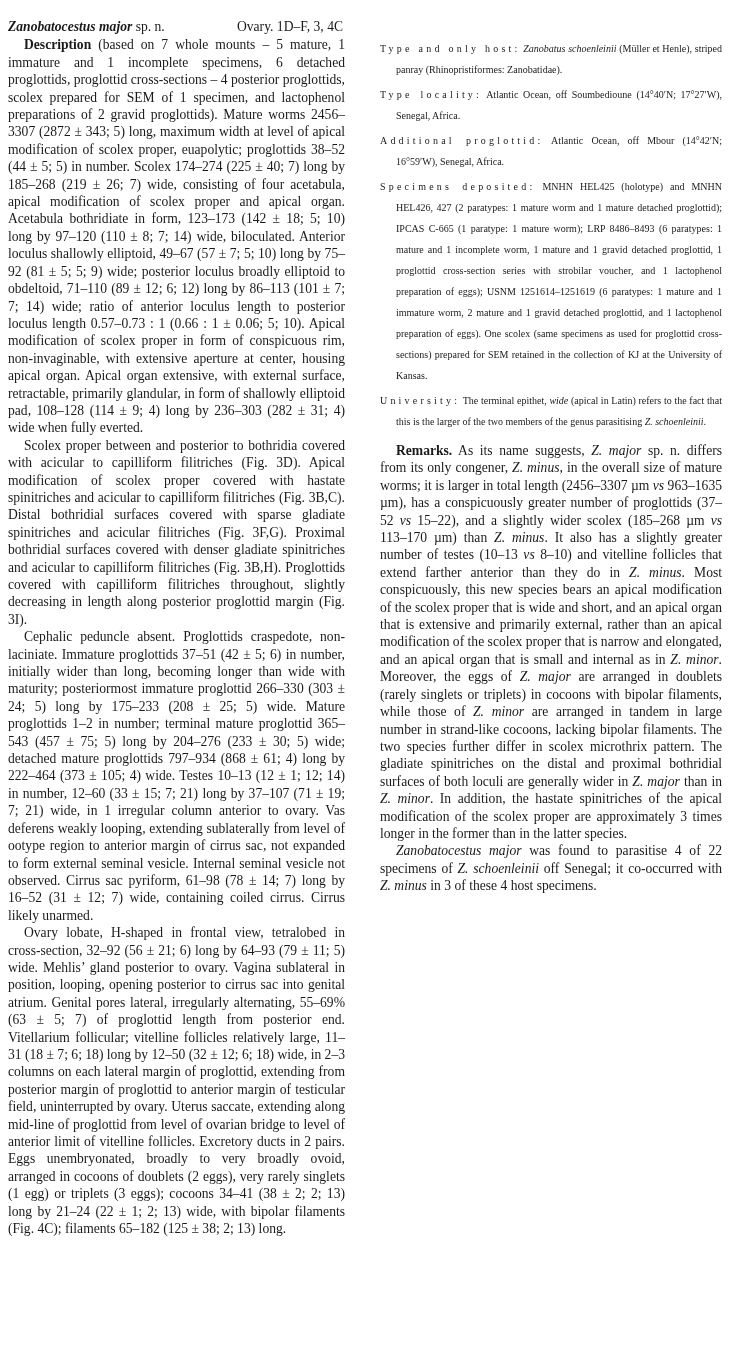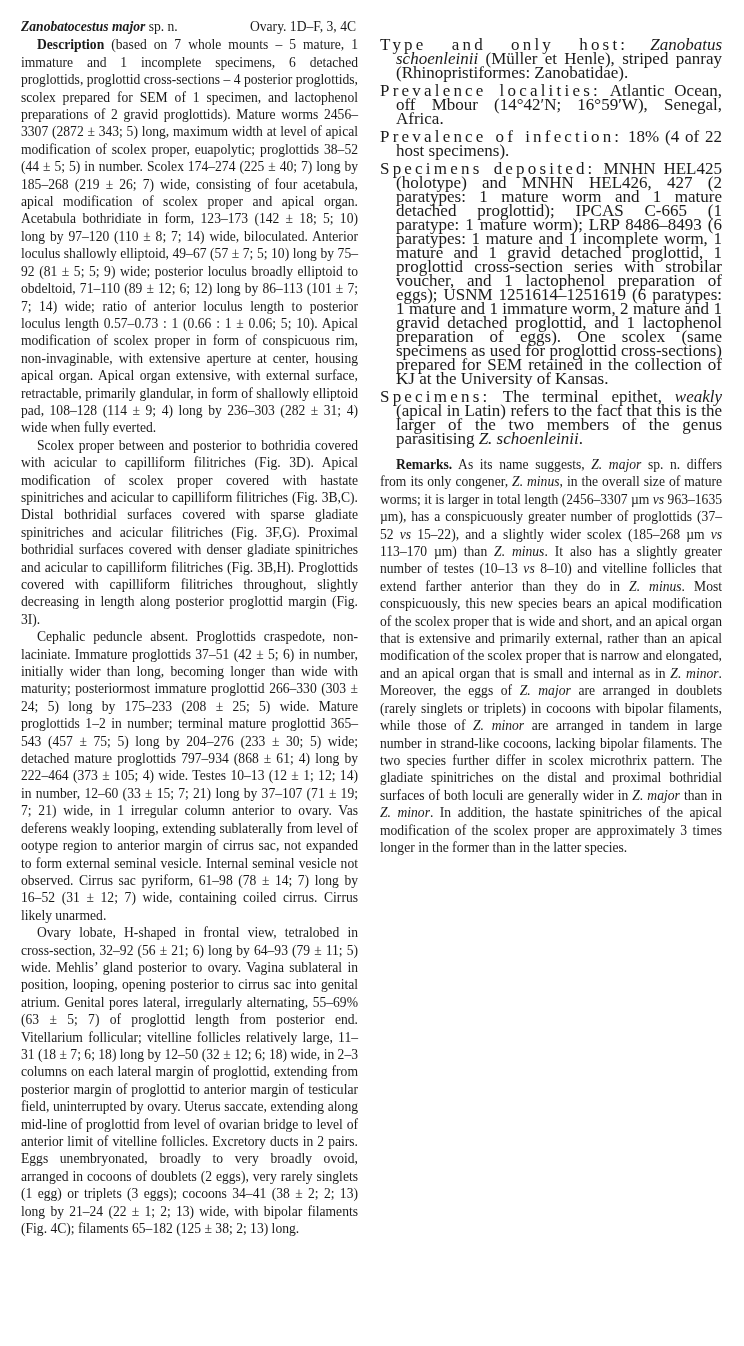--- a/index.html
+++ b/index.html
@@ -2,49 +2,50 @@
 <html><head>
 <meta charset="utf-8">
 <style>
   html, body { margin: 0; padding: 0; background: #ffffff; }
   body {
     width: 744px; height: 1346px; position: relative; overflow: hidden;
     font-family: "Liberation Serif", "DejaVu Serif", serif;
     color: #1a1a1a; font-size: 13.6px; line-height: 17.4px;
   }
   .col { position: absolute; top: 18px; }
-  .col-left { left: 21px; width: 337px; }
+  .col-left { left: 8px; width: 337px; }
   .col-right { left: 380px; width: 342px; top: 38px; }
   p { margin: 0; text-align: justify; hyphens: manual; }
   .title-row { display: flex; justify-content: space-between; margin-bottom: 1px; }
   .title-row .name { font-style: italic; font-weight: bold; }
   .title-row .figs { padding-right: 2px; }
   .indent { text-indent: 16px; }
   .b { font-weight: bold; }
   .i { font-style: italic; }
-  .entry { font-size: 17px; line-height: 14px; padding-left: 16px; text-indent: -16px; margin-bottom: 4px; text-align: justify; }
+  .entry { font-size: 10px; line-height: 21px; padding-left: 16px; text-indent: -16px; margin-bottom: 4px; text-align: justify; }
   .entry .lab { letter-spacing: 3.2px; }
   .remarks { margin-top: 10px; }
 </style>
 </head>
 <body>
 
 <div class="col col-left">
   <div class="title-row">
     <span><span class="name">Zanobatocestus major</span><span> sp. n.</span></span>
     <span class="figs">Ovary. 1D–F, 3, 4C</span>
   </div>
   <p class="indent"><span class="b">Description</span><span> (based on 7 whole mounts – 5 mature, 1 immature and 1 incomplete specimens, 6 detached proglottids, proglottid cross-sections – 4 posterior proglottids, scolex prepared for SEM of 1 specimen, and lactophenol preparations of 2 gravid proglottids). Mature worms 2456–3307 (2872 ± 343; 5) long, maximum width at level of apical modification of scolex proper, euapolytic; proglottids 38–52 (44 ± 5; 5) in number. Scolex 174–274 (225 ± 40; 7) long by 185–268 (219 ± 26; 7) wide, consisting of four acetabula, apical modification of scolex proper and apical organ. Acetabula bothridiate in form, 123–173 (142 ± 18; 5; 10) long by 97–120 (110 ± 8; 7; 14) wide, biloculated. Anterior loculus shallowly elliptoid, 49–67 (57 ± 7; 5; 10) long by 75–92 (81 ± 5; 5; 9) wide; posterior loculus broadly elliptoid to obdeltoid, 71–110 (89 ± 12; 6; 12) long by 86–113 (101 ± 7; 7; 14) wide; ratio of anterior loculus length to posterior loculus length 0.57–0.73 : 1 (0.66 : 1 ± 0.06; 5; 10). Apical modification of scolex proper in form of conspicuous rim, non-invaginable, with extensive aperture at center, housing apical organ. Apical organ extensive, with external surface, retractable, primarily glandular, in form of shallowly elliptoid pad, 108–128 (114 ± 9; 4) long by 236–303 (282 ± 31; 4) wide when fully everted.</span></p>
   <p class="indent">Scolex proper between and posterior to bothridia covered with acicular to capilliform filitriches (Fig. 3D). Apical modification of scolex proper covered with hastate spinitriches and acicular to capilliform filitriches (Fig. 3B,C). Distal bothridial surfaces covered with sparse gladiate spinitriches and acicular filitriches (Fig. 3F,G). Proximal bothridial surfaces covered with denser gladiate spinitriches and acicular to capilliform filitriches (Fig. 3B,H). Proglottids covered with capilliform filitriches throughout, slightly decreasing in length along posterior proglottid margin (Fig. 3I).</p>
   <p class="indent">Cephalic peduncle absent. Proglottids craspedote, non-laciniate. Immature proglottids 37–51 (42 ± 5; 6) in number, initially wider than long, becoming longer than wide with maturity; posteriormost immature proglottid 266–330 (303 ± 24; 5) long by 175–233 (208 ± 25; 5) wide. Mature proglottids 1–2 in number; terminal mature proglottid 365–543 (457 ± 75; 5) long by 204–276 (233 ± 30; 5) wide; detached mature proglottids 797–934 (868 ± 61; 4) long by 222–464 (373 ± 105; 4) wide. Testes 10–13 (12 ± 1; 12; 14) in number, 12–60 (33 ± 15; 7; 21) long by 37–107 (71 ± 19; 7; 21) wide, in 1 irregular column anterior to ovary. Vas deferens weakly looping, extending sublaterally from level of ootype region to anterior margin of cirrus sac, not expanded to form external seminal vesicle. Internal seminal vesicle not observed. Cirrus sac pyriform, 61–98 (78 ± 14; 7) long by 16–52 (31 ± 12; 7) wide, containing coiled cirrus. Cirrus likely unarmed.</p>
   <p class="indent">Ovary lobate, H-shaped in frontal view, tetralobed in cross-section, 32–92 (56 ± 21; 6) long by 64–93 (79 ± 11; 5) wide. Mehlis’ gland posterior to ovary. Vagina sublateral in position, looping, opening posterior to cirrus sac into genital atrium. Genital pores lateral, irregularly alternating, 55–69% (63 ± 5; 7) of proglottid length from posterior end. Vitellarium follicular; vitelline follicles relatively large, 11–31 (18 ± 7; 6; 18) long by 12–50 (32 ± 12; 6; 18) wide, in 2–3 columns on each lateral margin of proglottid, extending from posterior margin of proglottid to anterior margin of testicular field, uninterrupted by ovary. Uterus saccate, extending along mid-line of proglottid from level of ovarian bridge to level of anterior limit of vitelline follicles. Excretory ducts in 2 pairs. Eggs unembryonated, broadly to very broadly ovoid, arranged in cocoons of doublets (2 eggs), very rarely singlets (1 egg) or triplets (3 eggs); cocoons 34–41 (38 ± 2; 2; 13) long by 21–24 (22 ± 1; 2; 13) wide, with bipolar filaments (Fig. 4C); filaments 65–182 (125 ± 38; 2; 13) long.</p>
 </div>
 
 <div class="col col-right">
   <p class="entry"><span class="lab">Type and only host:</span> <span class="i">Zanobatus schoenleinii</span><span> (Müller et Henle), striped panray (Rhinopristiformes: Zanobatidae).</span></p>
-  <p class="entry"><span class="lab">Prevalence localities:</span><span> Atlantic Ocean, off Mbour (14°42′N; 16°59′W), Senegal, Africa.</span></p>
-  <p class="entry"><span class="lab">Prevalence of infection:</span><span> 18% (4 of 22 host specimens).</span></p>
+  <p class="entry"><span class="lab">Type locality:</span><span> Atlantic Ocean, off Soumbedioune (14°40′N; 17°27′W), Senegal, Africa.</span></p>
+  <p class="entry"><span class="lab">Additional proglottid:</span><span> Atlantic Ocean, off Mbour (14°42′N; 16°59′W), Senegal, Africa.</span></p>
   <p class="entry"><span class="lab">Specimens deposited:</span><span> MNHN HEL425 (holotype) and MNHN HEL426, 427 (2 paratypes: 1 mature worm and 1 mature detached proglottid); IPCAS C-665 (1 paratype: 1 mature worm); LRP 8486–8493 (6 paratypes: 1 mature and 1 incomplete worm, 1 mature and 1 gravid detached proglottid, 1 proglottid cross-section series with strobilar voucher, and 1 lactophenol preparation of eggs); USNM 1251614–1251619 (6 paratypes: 1 mature and 1 immature worm, 2 mature and 1 gravid detached proglottid, and 1 lactophenol preparation of eggs). One scolex (same specimens as used for proglottid cross-sections) prepared for SEM retained in the collection of KJ at the University of Kansas.</span></p>
-  <p class="entry"><span class="lab">Specimens:</span><span> The terminal epithet, </span><span class="i">weakly</span><span> (apical in Latin) refers to the fact that this is the larger of the two members of the genus parasitising </span><span class="i">Z. schoenleinii</span><span>.</span></p>
+  <p class="entry"><span class="lab">University:</span><span> The terminal epithet, </span><span class="i">wide</span><span> (apical in Latin) refers to the fact that this is the larger of the two members of the genus parasitising </span><span class="i">Z. schoenleinii</span><span>.</span></p>
 
   <p class="indent remarks"><span class="b">Remarks.</span><span> As its name suggests, </span><span class="i">Z. major</span><span> sp. n. differs from its only congener, </span><span class="i">Z. minus</span><span>, in the overall size of mature worms; it is larger in total length (2456–3307 µm </span><span class="i">vs</span><span> 963–1635 µm), has a conspicuously greater number of proglottids (37–52 </span><span class="i">vs</span><span> 15–22), and a slightly wider scolex (185–268 µm </span><span class="i">vs</span><span> 113–170 µm) than </span><span class="i">Z. minus</span><span>. It also has a slightly greater number of testes (10–13 </span><span class="i">vs</span><span> 8–10) and vitelline follicles that extend farther anterior than they do in </span><span class="i">Z. minus</span><span>. Most conspicuously, this new species bears an apical modification of the scolex proper that is wide and short, and an apical organ that is extensive and primarily external, rather than an apical modification of the scolex proper that is narrow and elongated, and an apical organ that is small and internal as in </span><span class="i">Z. minor</span><span>. Moreover, the eggs of </span><span class="i">Z. major</span><span> are arranged in doublets (rarely singlets or triplets) in cocoons with bipolar filaments, while those of </span><span class="i">Z. minor</span><span> are arranged in tandem in large number in strand-like cocoons, lacking bipolar filaments. The two species further differ in scolex microthrix pattern. The gladiate spinitriches on the distal and proximal bothridial surfaces of both loculi are generally wider in </span><span class="i">Z. major</span><span> than in </span><span class="i">Z. minor</span><span>. In addition, the hastate spinitriches of the apical modification of the scolex proper are approximately 3 times longer in the former than in the latter species.</span></p>
 
+  <p class="indent"><span class="i">Zanobatocestus major</span><span> was found to parasitise 4 of 22 specimens of </span><span class="i">Z. schoenleinii</span><span> off Senegal; it co-occurred with </span><span class="i">Z. minus</span><span> in 3 of these 4 host specimens.</span></p>
 </div>
 
 </body></html>

